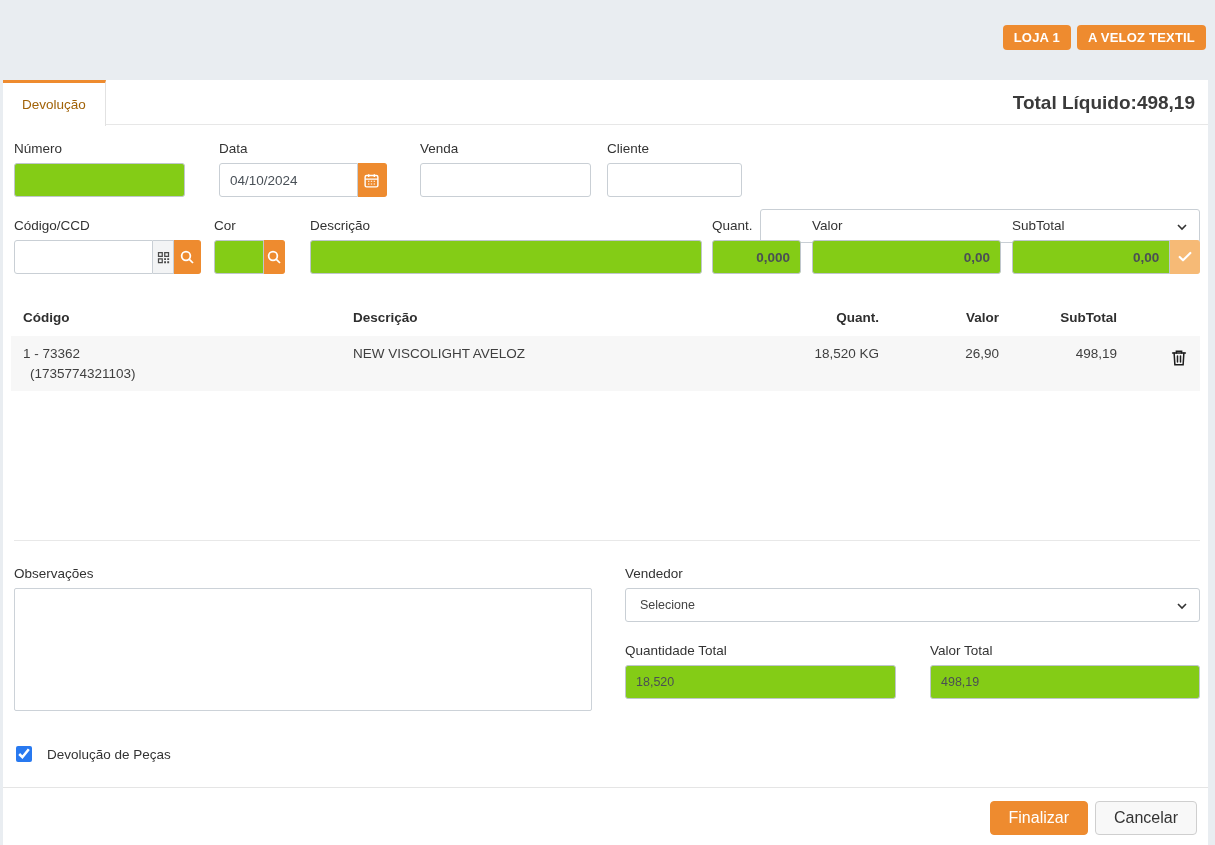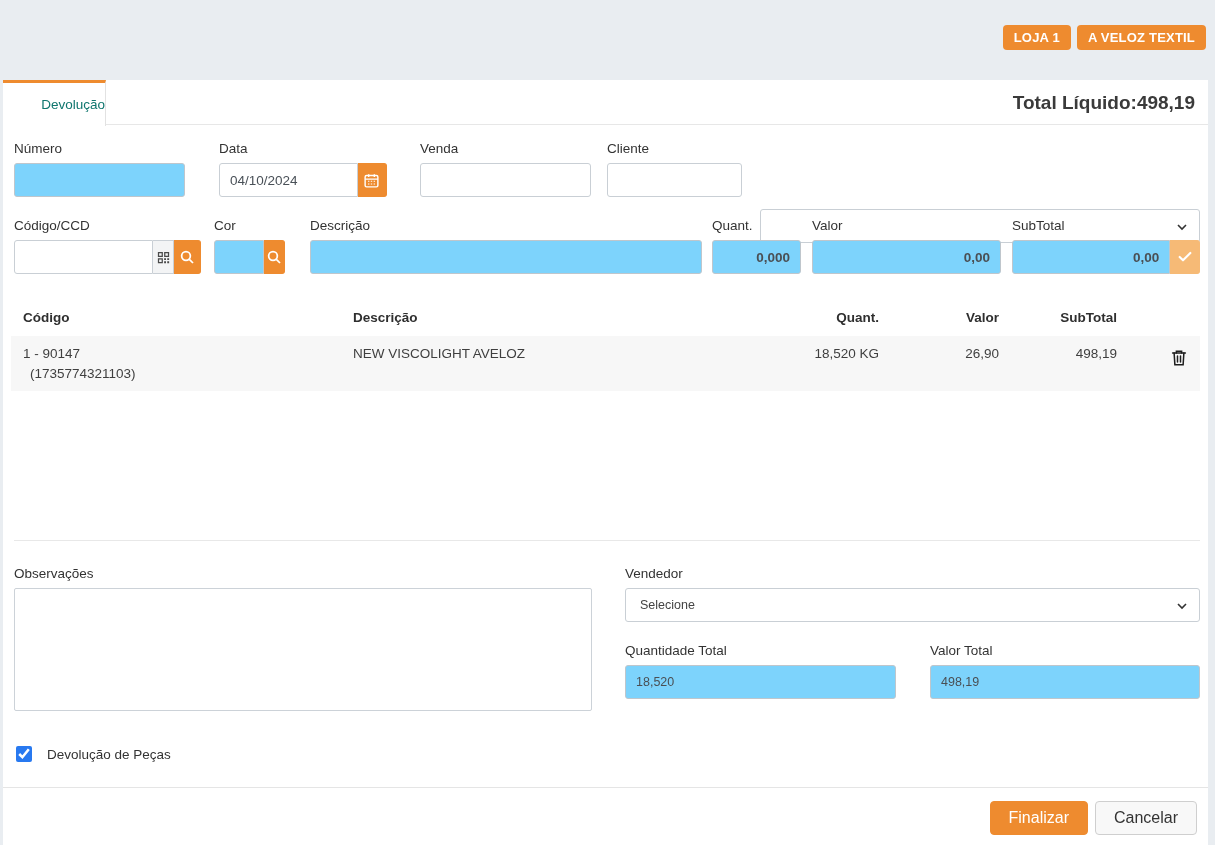--- a/index.html
+++ b/index.html
@@ -18,33 +18,33 @@
   .badge {
     background:#ee8b2f; color:#fff; font-weight:700; font-size:13px;
     padding:5px 11px; border-radius:4px; letter-spacing:.2px; cursor:pointer;
   }
   
   .card { position:absolute; left:3px; top:80px; width:1205px; height:765px; background:#fff; }
   .tabbar { position:relative; height:45px; border-bottom:1px solid #e7e7e7; }
   .tab {
     position:absolute; left:0; top:0; height:46px; width:103px;
     background:#fff; border-top:3px solid #ee8b2f; border-right:1px solid #e2e2e2;
-    display:flex; align-items:center; justify-content:flex-end;
-    font-size:13.5px; color:#0f766e; cursor:pointer;
+    display:flex; align-items:center; justify-content:center;
+    font-size:13.5px; color:#a16207; cursor:pointer;
   }
   .total-liquido { position:absolute; right:13px; top:0; height:45px; display:flex; align-items:center; 
     font-size:19px; font-weight:700; color:#3a3a3a; }
   
   .field { position:absolute; }
   .lbl { display:block; font-size:13.5px; color:#333; margin-bottom:7px; }
   .inp {
     height:34px; width:100%; border:1px solid #c9cfd5; border-radius:3px;
     font-family:inherit; font-size:13.5px; color:#49505 7; color:#495057; padding:0 10px; background:#fff; outline:none;
   }
-  .inp:disabled, .inp.dis { background:#7dd3fc; border-color:#bfc6cc; color:#4a4f54; }
+  .inp:disabled, .inp.dis { background:#84cc16; border-color:#bfc6cc; color:#4a4f54; }
   .num { text-align:right; font-weight:700; color:#45494d; }
   .grp { display:flex; width:100%; }
   .grp .inp { border-radius:3px 0 0 3px; }
   .btn-ico {
     height:34px; display:flex; align-items:center; justify-content:center;
     border:1px solid #c9cfd5; border-left:none; cursor:pointer; background:#f3f4f5;
   }
   .btn-ico.orange { background:#ee8b2f; border-color:#ee8b2f; border-radius:0 3px 3px 0; }
   .btn-ico.orange-light { background:#f6ba76; border-color:#f6ba76; border-radius:0 3px 3px 0; }
   .sel {
@@ -216,21 +216,21 @@
         <th style="width:390px">Descrição</th>
         <th style="width:160px" class="r">Quant.</th>
         <th style="width:120px" class="r">Valor</th>
         <th style="width:118px" class="r">SubTotal</th>
         <th style="width:71px"></th>
       </tr>
     </thead>
     <tbody>
       <tr>
         <td>
-          <span>1 - 90147</span>
+          <span>1 - 73362</span>
           <span class="code2">(1735774321103)</span>
         </td>
         <td>NEW VISCOLIGHT AVELOZ</td>
         <td class="r">18,520 KG</td>
         <td class="r">26,90</td>
         <td class="r">498,19</td>
         <td class="r">
           <span class="trash">
             <svg width="18" height="19" viewBox="0 0 24 24" fill="none" stroke="#1e1e1e" stroke-width="2" stroke-linecap="round">
               <path d="M3.5 6h17"></path>

